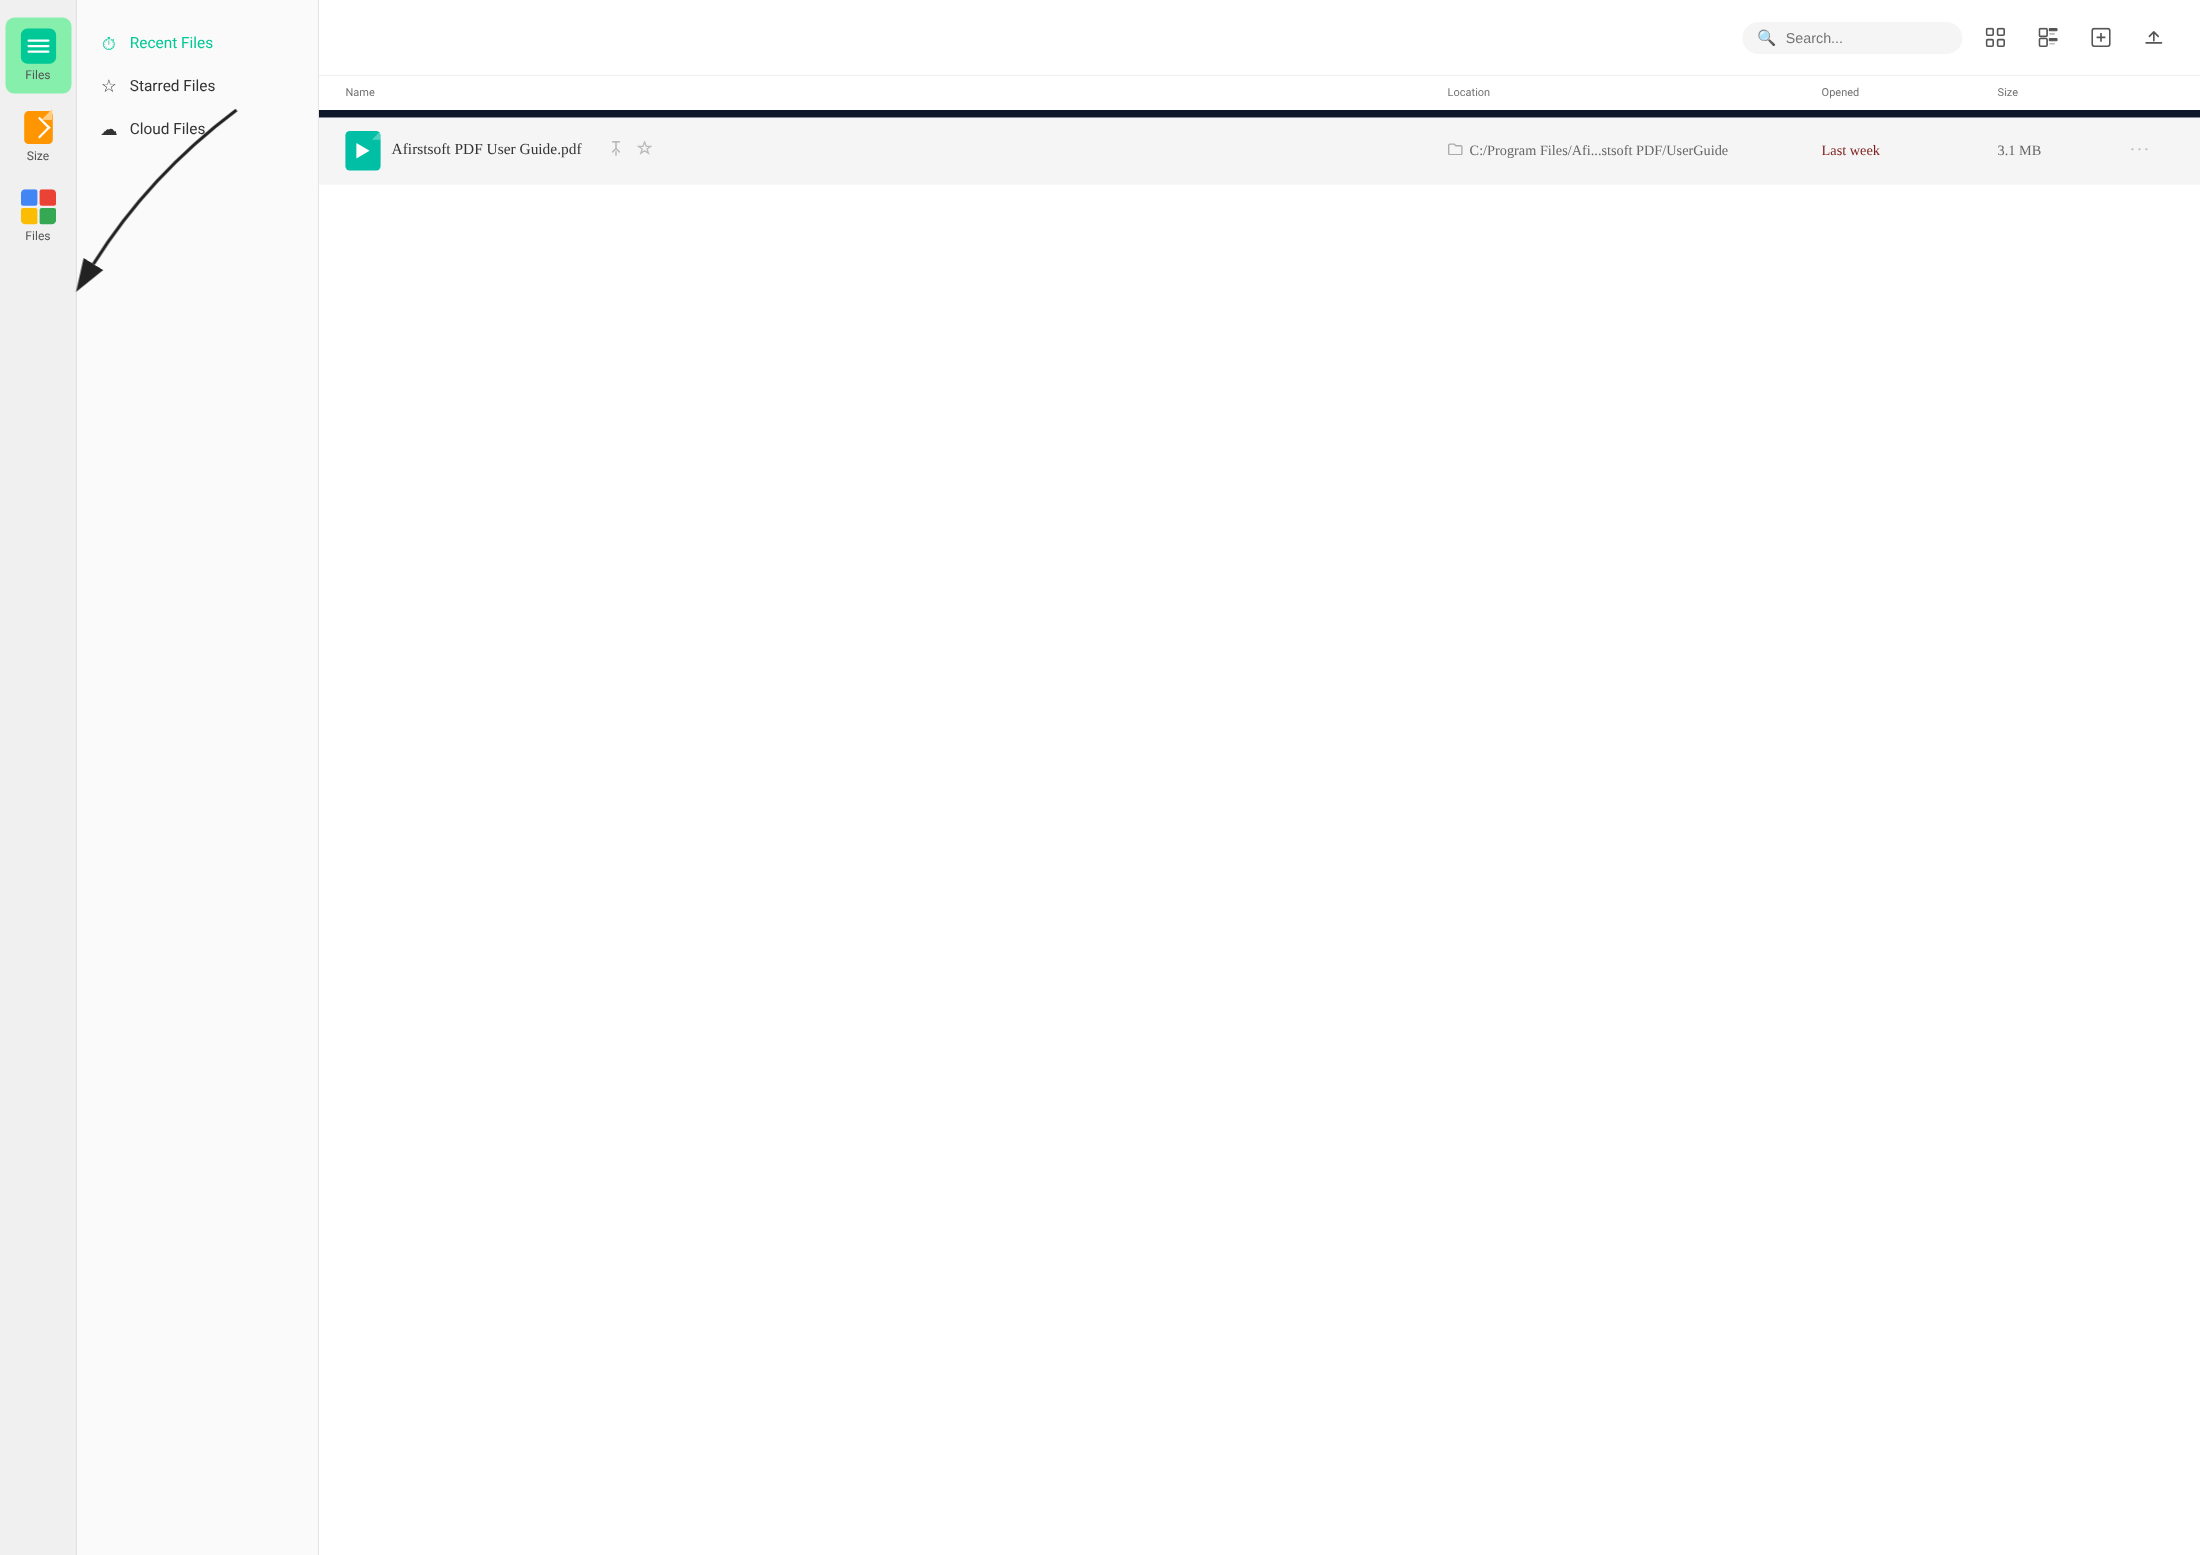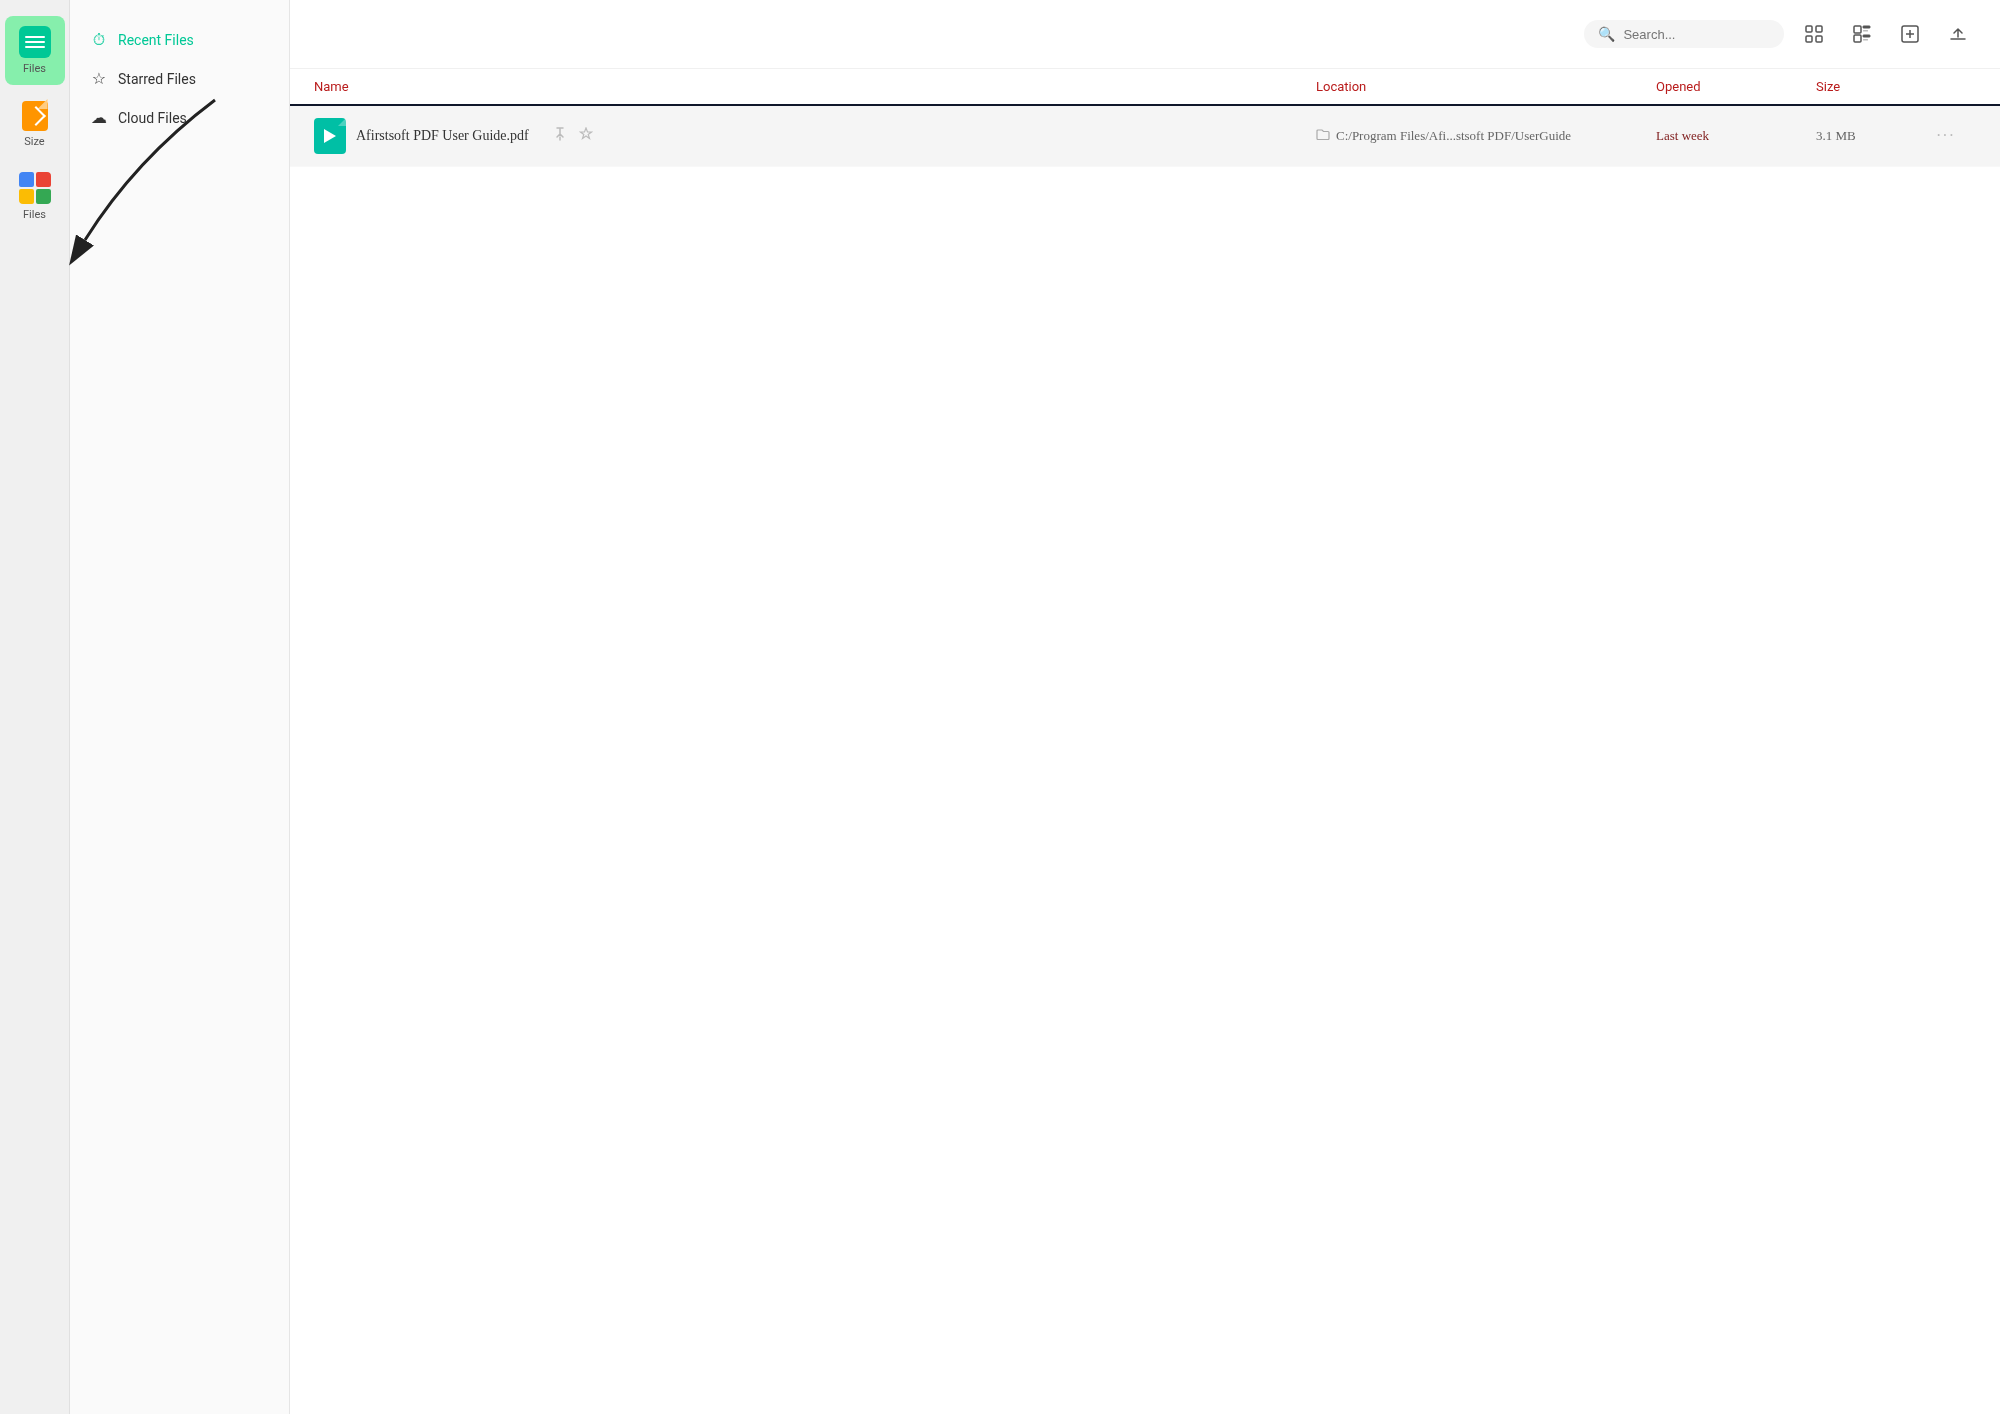--- a/index.html
+++ b/index.html
@@ -165,23 +165,23 @@
 
     
     .file-table {
       flex: 1;
       overflow-y: auto;
     }
     .table-header {
       display: grid;
       grid-template-columns: 1fr 340px 160px 120px 40px;
       padding: 10px 24px;
-      border-bottom: 2px solid #0f172a;
-      color: #b91c1c;
-      font-size: 13px;
+      border-bottom: 7px solid #0f172a;
+      color: #737373;
+      font-size: 10px;
     }
     .table-row {
       display: grid;
       grid-template-columns: 1fr 340px 160px 120px 40px;
       padding: 12px 24px;
       align-items: center;
       border-bottom: 1px solid #f8f8f8;
       cursor: pointer;
       font-family: Liberation Serif, serif;
     }

